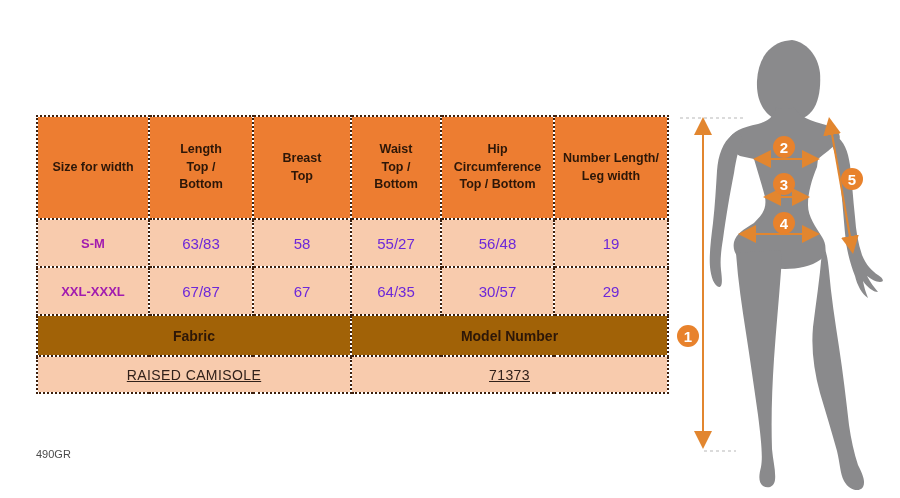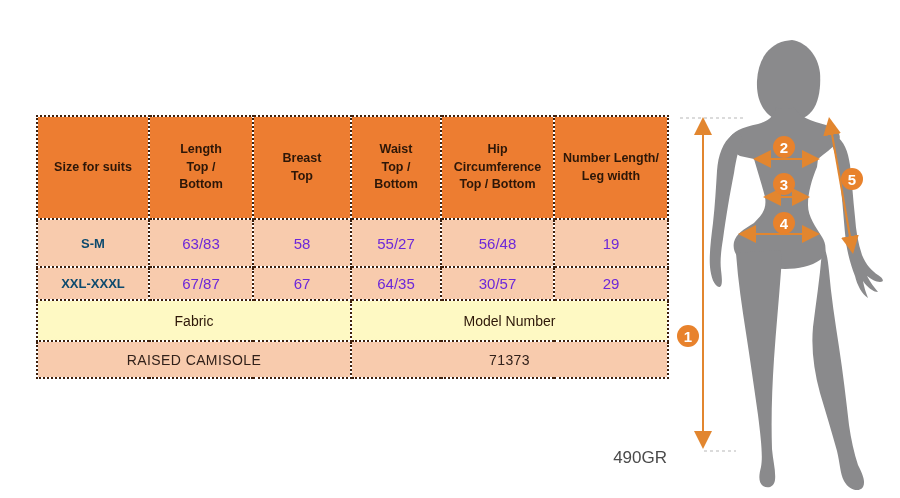--- a/index.html
+++ b/index.html
@@ -14,29 +14,29 @@
   }
   #size-table td,#size-table th{
     border:2px dotted #3d1f0c;text-align:center;vertical-align:middle;
     padding:0;overflow:hidden;
   }
   .hdr{
     background:#ED7D31;color:#2d1708;font-weight:bold;font-size:12.5px;
     line-height:1.4;white-space:pre-line;
   }
   .cell{background:#F8CBAD;color:#6d28d9;font-size:15px;font-weight:normal;}
-  .sizecol{background:#F8CBAD;color:#0c4a6e;font-size:13px;font-weight:bold;}
+  .sizecol{background:#F8CBAD;color:#a21caf;font-size:13px;font-weight:bold;}
   .bandhdr{
-    background:#fef9c3;color:#2d1708;font-weight:normal;font-size:14px;
+    background:#a16207;color:#2d1708;font-weight:bold;font-size:14px;
   }
-  .bandval{background:#F8CBAD;color:#32211a;font-size:14px;letter-spacing:.4px;}
+  .bandval{background:#F8CBAD;color:#32211a;font-size:14px;letter-spacing:.4px;text-decoration:underline;}
   
   #weight-note{
-    position:absolute;left:36px;top:448px;width:631px;text-align:right;
-    font-size:17px;color:#4b4b4b;
+    position:absolute;left:36px;top:448px;width:631px;
+    font-size:11px;color:#4b4b4b;
   }
   
   #figure-svg{position:absolute;left:670px;top:15px;}
   .marker-num{
     fill:#ffffff;font-family:"Liberation Sans",sans-serif;font-size:15px;
     font-weight:bold;text-anchor:middle;
   }
 </style>
 </head>
 <body>
@@ -47,21 +47,21 @@
     <colgroup>
       <col style="width:112px">
         <col style="width:104px">
         <col style="width:98px">
       <col style="width:90px">
         <col style="width:113px">
         <col style="width:114px">
     </colgroup>
     <tbody>
         <tr style="height:103px">
-      <th class="hdr">Size for suits</th>
+      <th class="hdr">Size for width</th>
       <th class="hdr">Length
 Top /
 Bottom</th>
       <th class="hdr">Breast
 Top</th>
       <th class="hdr">Waist
 Top /
 Bottom</th>
       <th class="hdr">Hip
 Circumference
@@ -70,21 +70,21 @@
 Leg width</th>
     </tr>
     <tr style="height:48px">
       <td class="sizecol">S-M</td>
       <td class="cell">63/83</td>
       <td class="cell">58</td>
       <td class="cell">55/27</td>
       <td class="cell">56/48</td>
       <td class="cell">19</td>
     </tr>
-    <tr style="height:33px">
+    <tr style="height:48px">
       <td class="sizecol">XXL-XXXL</td>
       <td class="cell">67/87</td>
       <td class="cell">67</td>
       <td class="cell">64/35</td>
       <td class="cell">30/57</td>
       <td class="cell">29</td>
     </tr>
     <tr style="height:41px">
       <td class="bandhdr" colspan="3">Fabric</td>
       <td class="bandhdr" colspan="3">Model Number</td>

